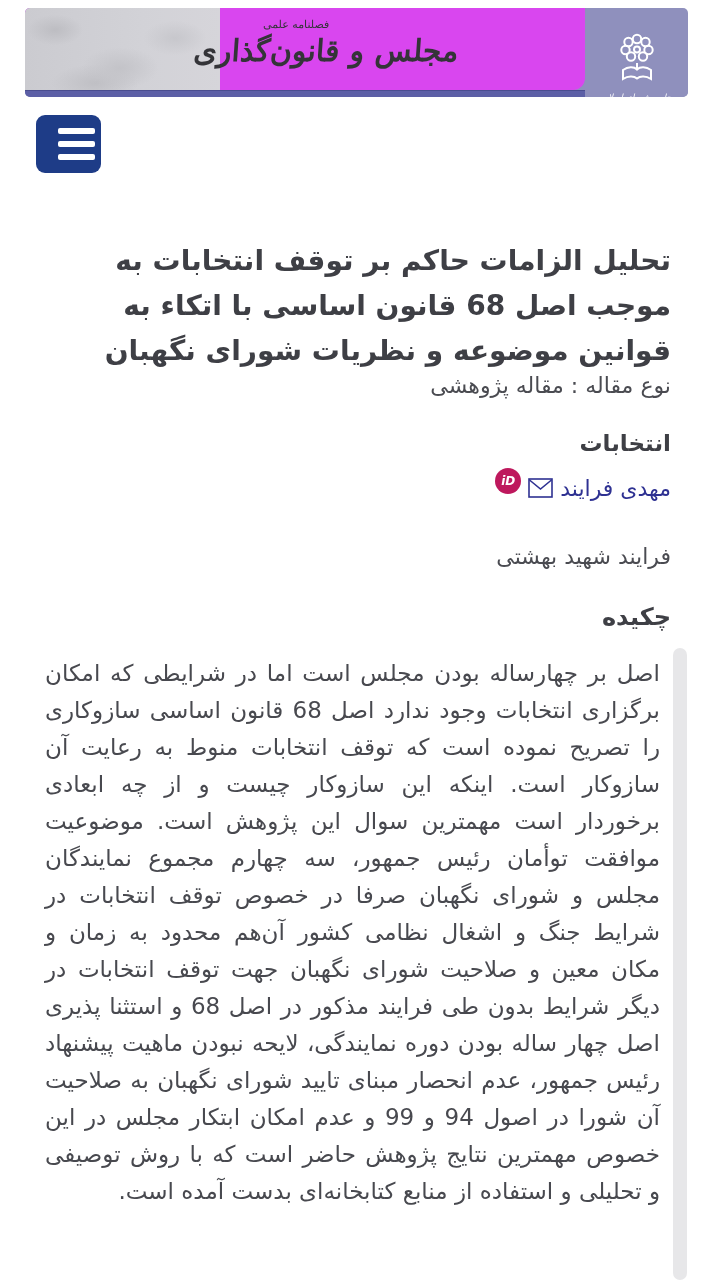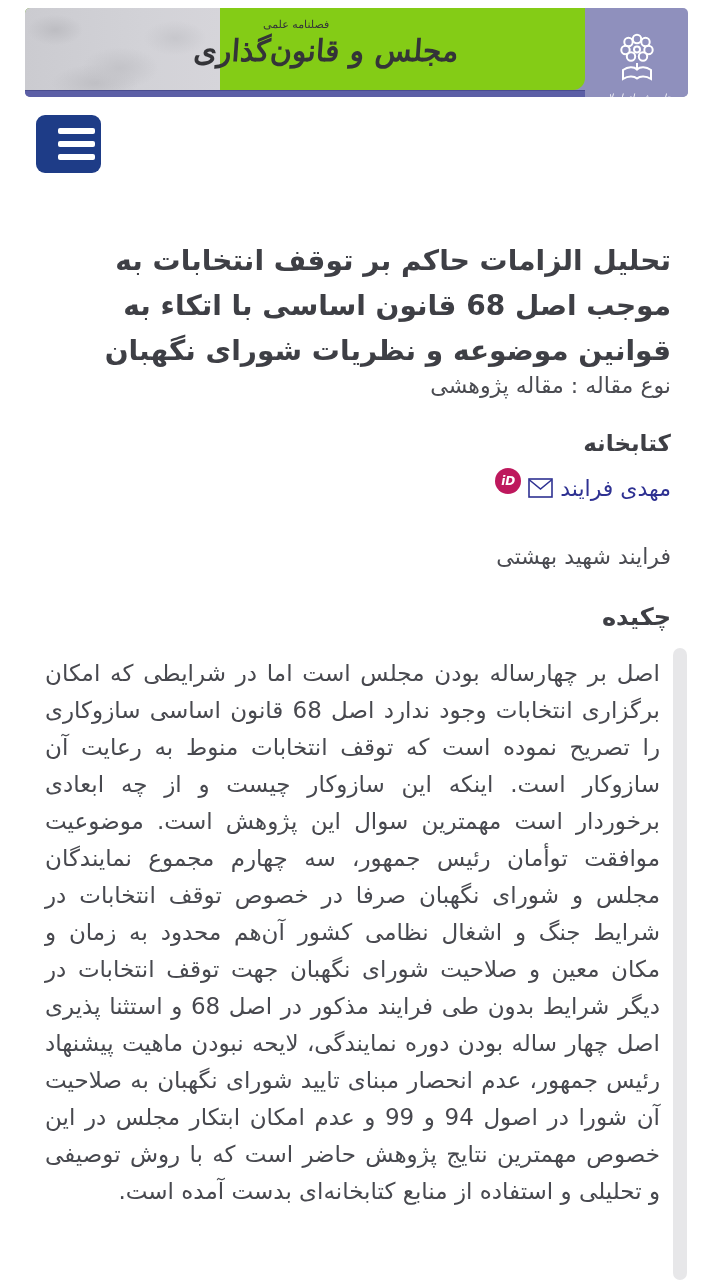--- a/index.html
+++ b/index.html
@@ -25,21 +25,21 @@
     background: #8f90bd;
     border-radius: 5px;
     overflow: hidden;
     direction: ltr;
   }
   .banner-gray {
     position: absolute;
     left: 0; top: 0;
     width: calc(100% - 103px);
     height: 82px;
-    background: #84cc16;
+    background: #d946ef;
     border-radius: 0 0 12px 0;
     overflow: hidden;
   }
   .banner-photo {
     position: absolute;
     left: 0; top: 0; bottom: 0;
     width: 195px;
     background:
       radial-gradient(ellipse 40px 22px at 30px 22px, #bdbdc2 0%, rgba(189,189,194,0) 70%),
       radial-gradient(ellipse 55px 30px at 95px 60px, #c3c3c8 0%, rgba(195,195,200,0) 70%),
@@ -252,21 +252,21 @@
       <span class="bar"></span>
       <span class="bar"></span>
     </span>
   </button>
 
   <div class="content">
     <h1 class="article-title">تحلیل الزامات حاکم بر توقف انتخابات به موجب اصل 68 قانون اساسی با اتکاء به قوانین موضوعه و نظریات شورای نگهبان</h1>
 
     <div class="article-type">نوع مقاله : مقاله پژوهشی</div>
 
-    <div class="author-heading">کتابخانه</div>
+    <div class="author-heading">انتخابات</div>
 
     <div class="author-row">
       <a href="#" class="author-name">مهدی فرایند</a>
       <span class="email-icon">
         <svg width="25" height="20" viewBox="0 0 25 20" fill="#ffffff" stroke="#2e3192" stroke-width="1.6">
           <rect x="1" y="1" width="23" height="18"></rect>
           <path d="M1.5 2 L12.5 11 L23.5 2" fill="none"></path>
         </svg>
       </span>
       <a href="#" class="orcid-icon">iD</a>

